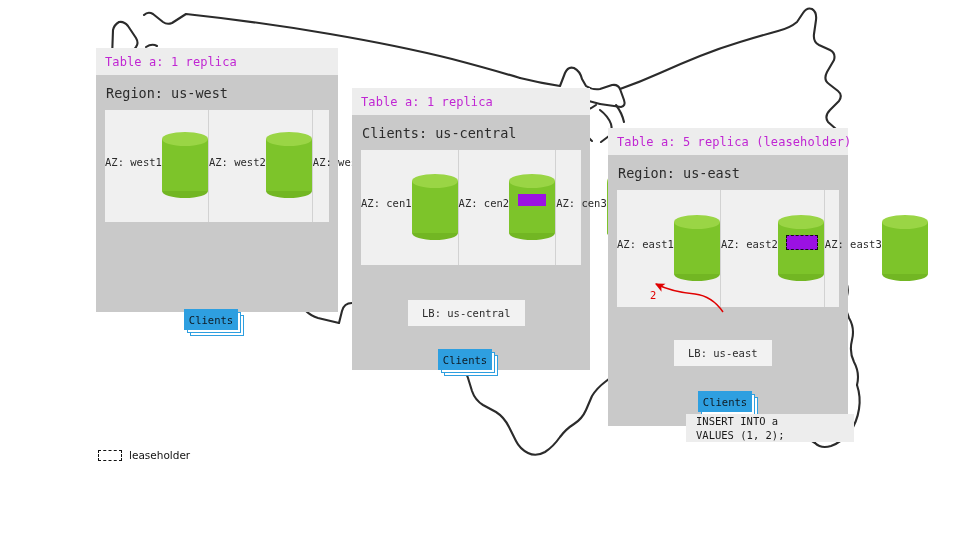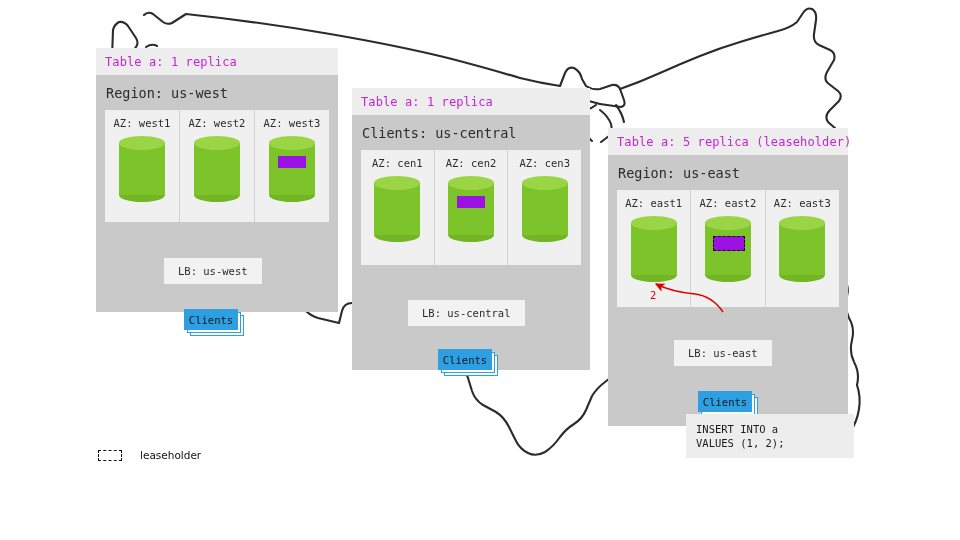--- a/index.html
+++ b/index.html
@@ -37,21 +37,21 @@
   .az-row{
     background:#f0f0f0;
     display:flex;
     position:relative;
   }
   .az-cell{
     flex:1 1 0;
     position:relative;
     padding:7px 0 9px 0;
     display:flex;
-    flex-direction:column;
+    flex-direction:row;
     align-items:center;
   }
   .az-cell + .az-cell{border-left:1px solid #d2d2d2;}
   .az-label{
     font-size:10.5px;color:#2b2b2b;white-space:nowrap;margin-bottom:7px;
   }
   
   .cyl{position:relative;width:46px;height:66px;}
   .cyl .body{
     position:absolute;left:0;right:0;top:7px;bottom:7px;
@@ -93,25 +93,25 @@
   .clients .s2{transform:translate(3px,3px);}
   .clients .front{
     position:absolute;left:0;top:0;width:54px;height:21px;
     background:#2e9fe0;box-sizing:border-box;
     display:flex;align-items:center;justify-content:center;
     color:#0f1a22;font-size:10.5px;
   }
   
   .sql-note{
     position:absolute;background:#ededed;color:#1a1a1a;
-    font-size:10.5px;line-height:14px;padding:8px 10px;white-space:pre;
+    font-size:10.5px;line-height:14px;padding:0 10px;white-space:pre;
   }
   
   .legend{
-    position:absolute;display:flex;align-items:center;gap:18px;
+    position:absolute;display:flex;align-items:center;gap:7px;
   }
   .legend .swatch{
     width:24px;height:11px;border:1.6px dashed #111;box-sizing:border-box;
   }
   .legend .lbl{
     font-family:"DejaVu Sans","Liberation Sans",sans-serif;
     font-size:10.5px;color:#111;
   }
   
   .arrow-layer{position:absolute;left:0;top:0;width:960px;height:540px;pointer-events:none;}
@@ -220,21 +220,20 @@
         <div class="az-cell">
           <div class="az-label">AZ: west3</div>
           <div class="cyl">
             <div class="bot"></div>
             <div class="body"></div>
             <div class="top"></div>
             <div class="chip"></div>
           </div>
         </div>
       </div>
-      <div class="lb-box" style="left:68px;top:183px;">LB: us-west</div>
       <div class="clients" style="left:88px;top:234px;">
         <div class="sheet s3"></div>
         <div class="sheet s2"></div>
         <div class="front">Clients</div>
       </div>
     </div>
   </div>
 
   <div class="region-panel" style="left:352px;top:88px;width:238px;">
     <div class="panel-header">Table a: 1 replica</div>

